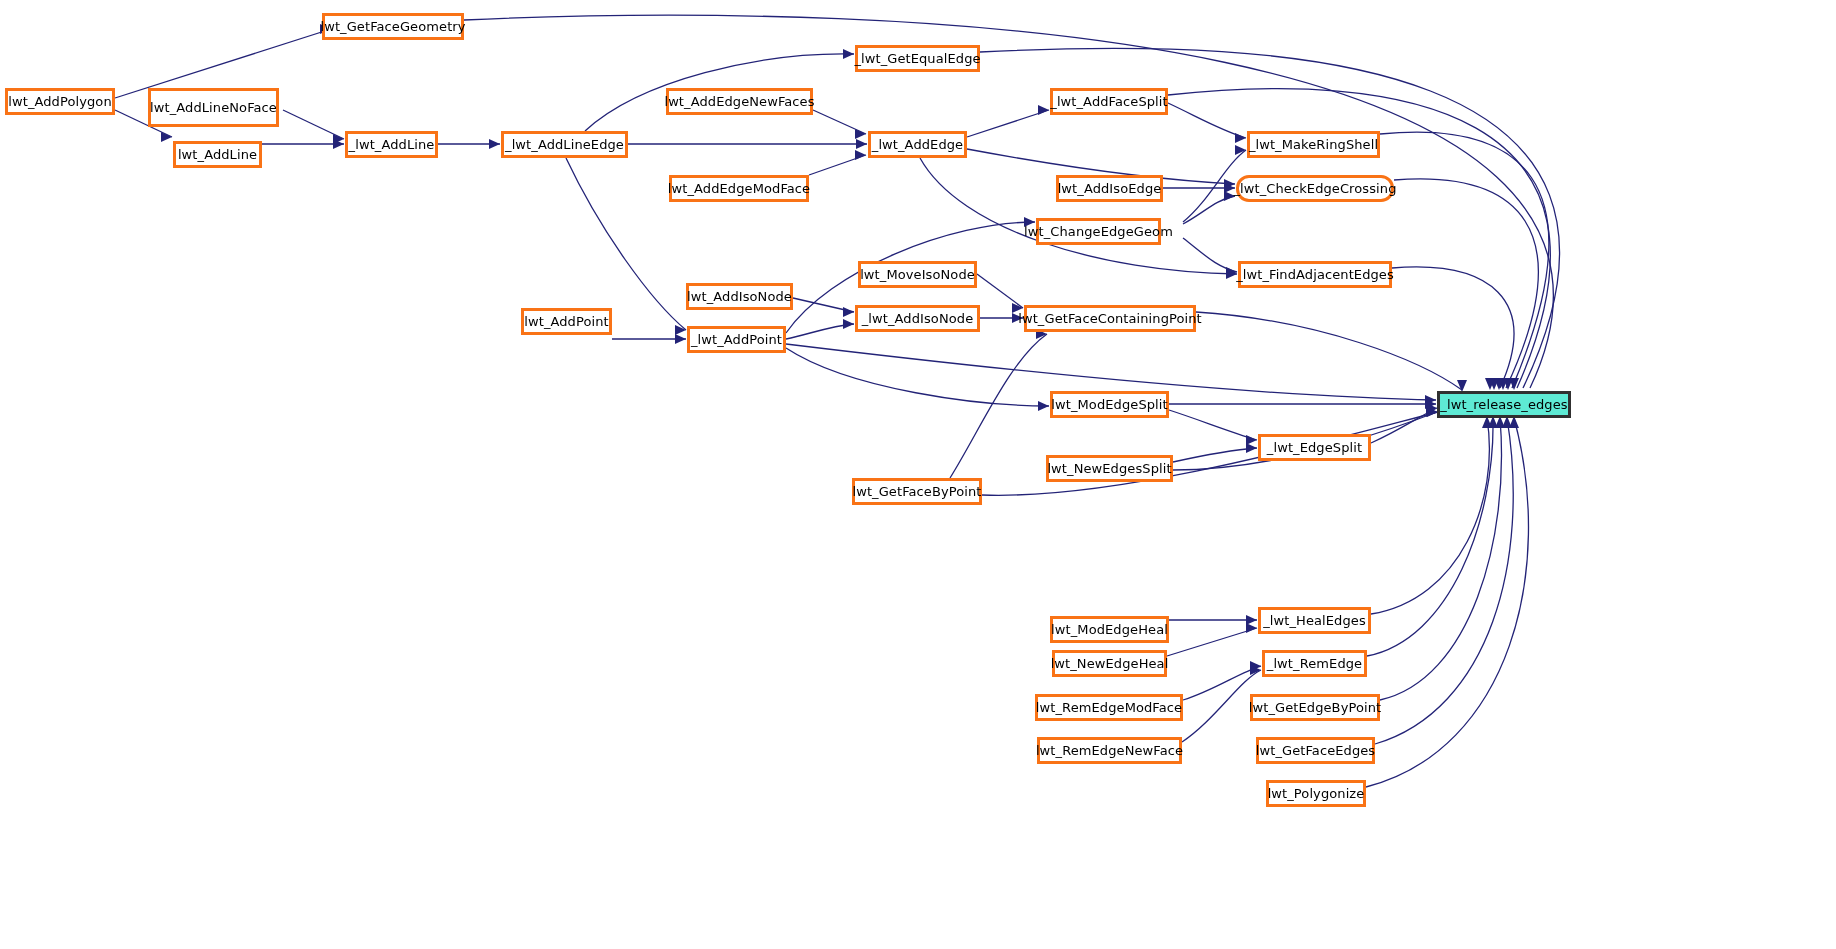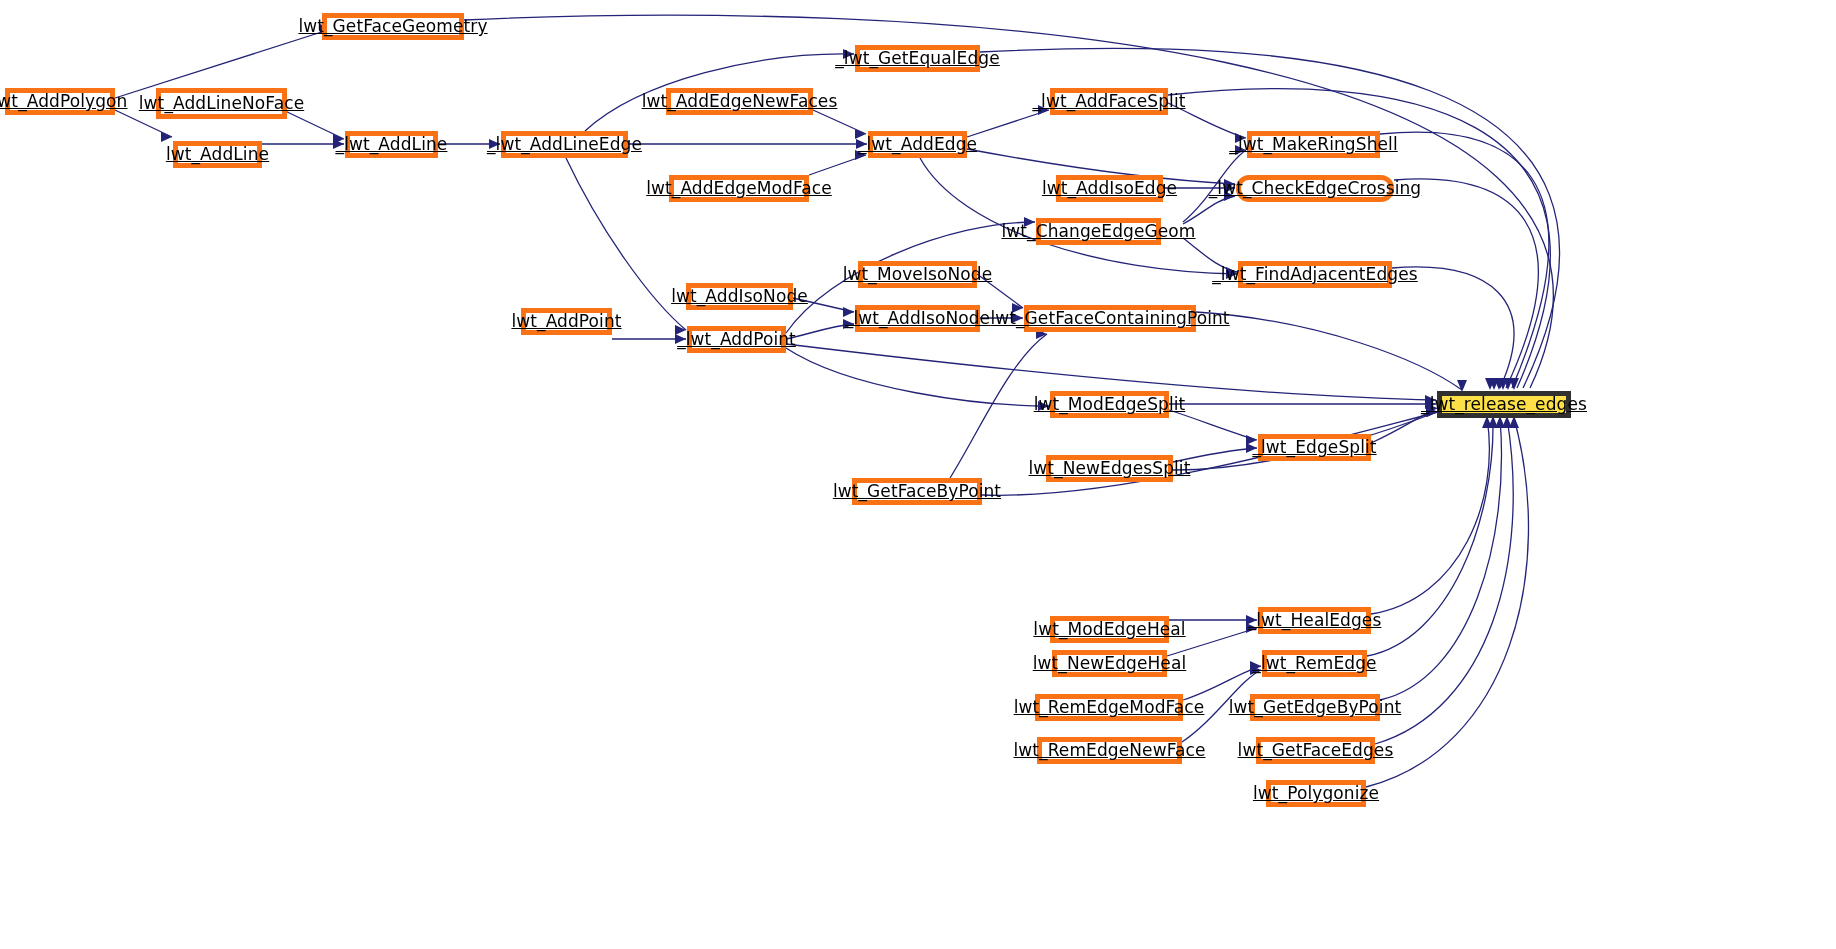--- a/index.html
+++ b/index.html
@@ -1,22 +1,22 @@
 <!DOCTYPE html>
 <html><head>
 <meta charset="utf-8">
 <style>
   html,body{margin:0;padding:0;background:#ffffff;}
   body{font-family:"DejaVu Sans","Liberation Sans",sans-serif;}
   #canvas{position:relative;width:1836px;height:949px;background:#ffffff;overflow:hidden;}
   #edges{position:absolute;left:0;top:0;width:1836px;height:949px;}
-  .node{position:absolute;box-sizing:border-box;border:5px solid #f97316;background:#ffffff;
-        color:#000000;font-size:17px;line-height:1;display:flex;align-items:center;
-        justify-content:center;white-space:nowrap;padding:0 8px;letter-spacing:0.1px;text-decoration:underline;}
-  .node.hl{background:#fde047;border-color:#303030;}
+  .node{position:absolute;box-sizing:border-box;border:3px solid #f97316;background:#ffffff;
+        color:#000000;font-size:13px;line-height:1;display:flex;align-items:center;
+        justify-content:center;white-space:nowrap;padding:0 8px;letter-spacing:0.1px;}
+  .node.hl{background:#5eead4;border-color:#303030;}
 </style>
 </head>
 <body>
 
 <div id="canvas">
   <svg id="edges" viewBox="0 0 1836 949">
       <path d="M115,98 L331,29" fill="none" stroke="#232377" stroke-width="1.3"></path>
       <polygon points="331,29 320,24 320,34" fill="#232377"></polygon>
       <path d="M115,110 L172,137" fill="none" stroke="#232377" stroke-width="1.3"></path>
       <polygon points="172,137 161,132 161,142" fill="#232377"></polygon>
@@ -110,21 +110,21 @@
       <polygon points="1493,416 1488,428 1498,428" fill="#232377"></polygon>
       <path d="M1380,700 C1470,680 1510,540 1500,418" fill="none" stroke="#232377" stroke-width="1.3"></path>
       <polygon points="1500,416 1495,428 1505,428" fill="#232377"></polygon>
       <path d="M1375,744 C1490,710 1530,560 1507,418" fill="none" stroke="#232377" stroke-width="1.3"></path>
       <polygon points="1507,416 1502,428 1512,428" fill="#232377"></polygon>
       <path d="M1366,787 C1510,750 1555,570 1514,418" fill="none" stroke="#232377" stroke-width="1.3"></path>
       <polygon points="1514,416 1509,428 1519,428" fill="#232377"></polygon>
     </svg>
 <div class="node" style="left: 5px; top: 88px; width: 110px; height: 27px;">lwt_AddPolygon</div>
     <div class="node" style="left: 322px; top: 13px; width: 142px; height: 27px;">lwt_GetFaceGeometry</div>
-    <div class="node" style="left: 156px; top: 88px; width: 131px; height: 31px;">lwt_AddLineNoFace</div>
+    <div class="node" style="left: 148px; top: 88px; width: 131px; height: 39px;">lwt_AddLineNoFace</div>
     <div class="node" style="left: 173px; top: 141px; width: 89px; height: 27px;">lwt_AddLine</div>
     <div class="node" style="left: 345px; top: 131px; width: 93px; height: 27px;">_lwt_AddLine</div>
     <div class="node" style="left: 501px; top: 131px; width: 127px; height: 27px;">_lwt_AddLineEdge</div>
     <div class="node" style="left: 855px; top: 45px; width: 125px; height: 27px;">_lwt_GetEqualEdge</div>
     <div class="node" style="left: 666px; top: 88px; width: 147px; height: 27px;">lwt_AddEdgeNewFaces</div>
     <div class="node" style="left: 669px; top: 175px; width: 140px; height: 27px;">lwt_AddEdgeModFace</div>
     <div class="node" style="left: 868px; top: 131px; width: 99px; height: 27px;">_lwt_AddEdge</div>
     <div class="node" style="left: 1050px; top: 88px; width: 118px; height: 27px;">_lwt_AddFaceSplit</div>
     <div class="node" style="left: 1056px; top: 175px; width: 107px; height: 27px;">lwt_AddIsoEdge</div>
     <div class="node" style="left: 1036px; top: 218px; width: 125px; height: 27px;">lwt_ChangeEdgeGeom</div>

